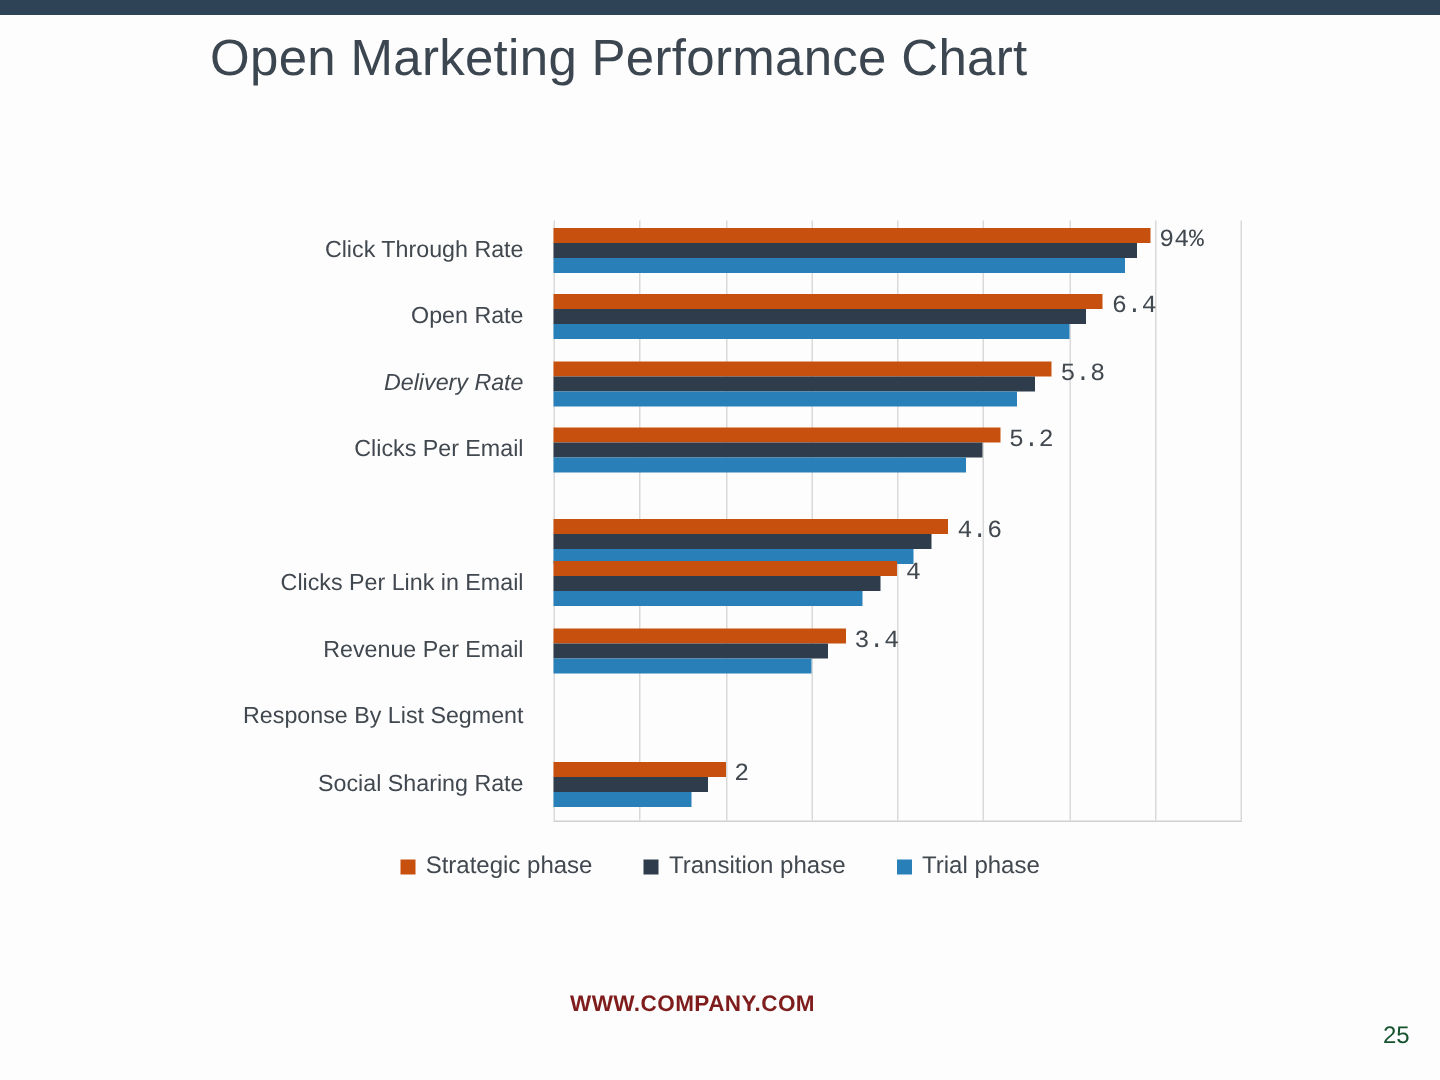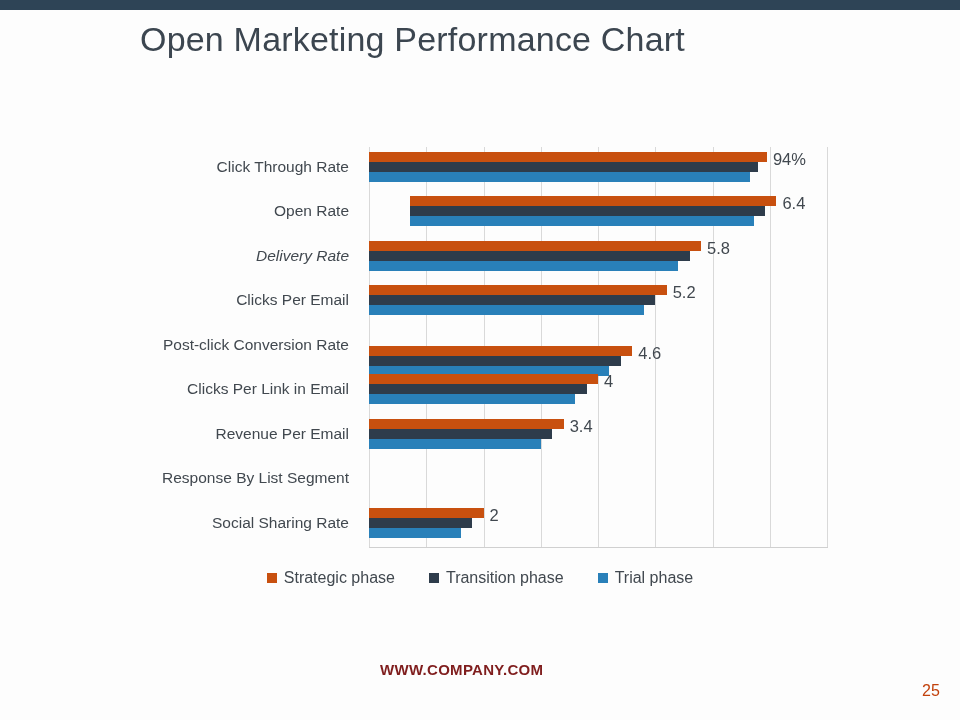--- a/index.html
+++ b/index.html
@@ -45,20 +45,21 @@
     top: 130px;
     width: 960px;
     height: 470px;
   }
   #plot {
     position: absolute;
     left: 369px;
     top: 17px;
     width: 458px;
     height: 400px;
+    font-family: Liberation Mono, monospace;
   }
   .gridline {
     position: absolute;
     top: 0;
     width: 1px;
     height: 400px;
     background: #d9d9d9;
   }
   #axis-bottom {
     position: absolute;
@@ -141,21 +142,21 @@
     font-size: 15px;
     font-weight: bold;
     color: #7f1d1d;
     letter-spacing: .3px;
   }
   #footer-page {
     position: absolute;
     left: 922px;
     top: 682px;
     font-size: 16px;
-    color: #c2410c;
+    color: #14532d;
   }
 </style>
 </head>
 <body>
 
 <div id="slide">
 
   <div id="topbar"></div>
 
   <div id="title">Open Marketing Performance Chart</div>
@@ -170,21 +171,21 @@
         <div class="gridline" style="left: 286.25px;"></div>
         <div class="gridline" style="left: 343.5px;"></div>
         <div class="gridline" style="left: 400.75px;"></div>
         <div class="gridline" style="left: 458px;"></div>
         <div class="group" style="top: 0px;">
           <div class="bar s0" style="width: 397.887px; background: rgb(200, 80, 15);"></div>
           <div class="bar s1" style="width: 389.3px; background: rgb(46, 60, 75);"></div>
           <div class="bar s2" style="width: 380.712px; background: rgb(41, 128, 185);"></div>
           <div class="val-label" style="left: 403.887px;">94%</div>
         </div>
-        <div class="group" style="top: 44.4444px; margin-left: 41px;">
+        <div class="group" style="top: 44.4444px;">
           <div class="bar s0" style="width: 366.4px; background: rgb(200, 80, 15);"></div>
           <div class="bar s1" style="width: 354.95px; background: rgb(46, 60, 75);"></div>
           <div class="bar s2" style="width: 343.5px; background: rgb(41, 128, 185);"></div>
           <div class="val-label" style="left: 372.4px;">6.4</div>
         </div>
         <div class="group" style="top: 88.8889px;">
           <div class="bar s0" style="width: 332.05px; background: rgb(200, 80, 15);"></div>
           <div class="bar s1" style="width: 320.6px; background: rgb(46, 60, 75);"></div>
           <div class="bar s2" style="width: 309.15px; background: rgb(41, 128, 185);"></div>
           <div class="val-label" style="left: 338.05px;">5.8</div>
@@ -226,23 +227,20 @@
       </div>
       <div class="cat-wrap" style="top: 61.4444px;">
         <span>Open Rate</span>
       </div>
       <div class="cat-wrap" style="top: 105.889px; font-style: italic;">
         <span>Delivery Rate</span>
       </div>
       <div class="cat-wrap" style="top: 150.333px;">
         <span>Clicks Per Email</span>
       </div>
-      <div class="cat-wrap" style="top: 194.778px;">
-        <span>Post-click Conversion Rate</span>
-      </div>
       <div class="cat-wrap" style="top: 239.222px;">
         <span>Clicks Per Link in Email</span>
       </div>
       <div class="cat-wrap" style="top: 283.667px;">
         <span>Revenue Per Email</span>
       </div>
       <div class="cat-wrap" style="top: 328.111px;">
         <span>Response By List Segment</span>
       </div>
       <div class="cat-wrap" style="top: 372.556px;">

